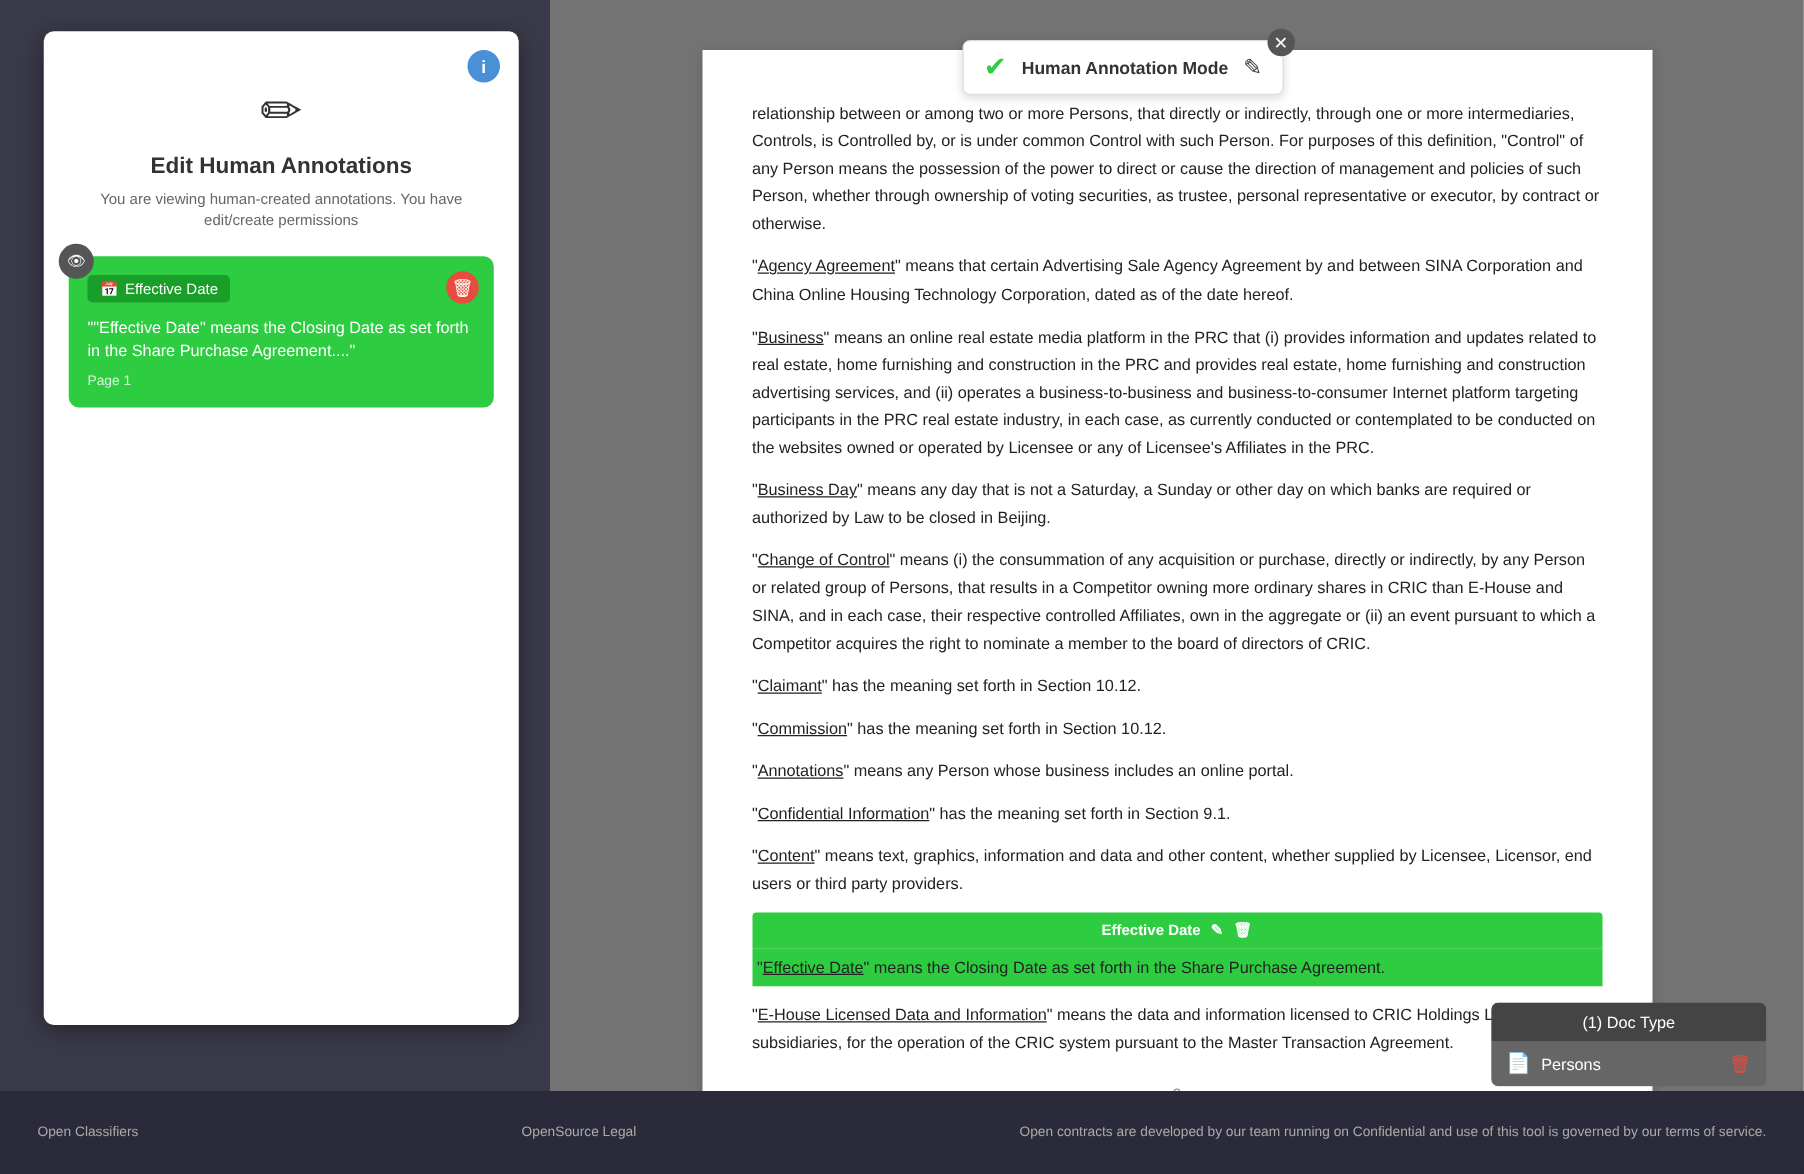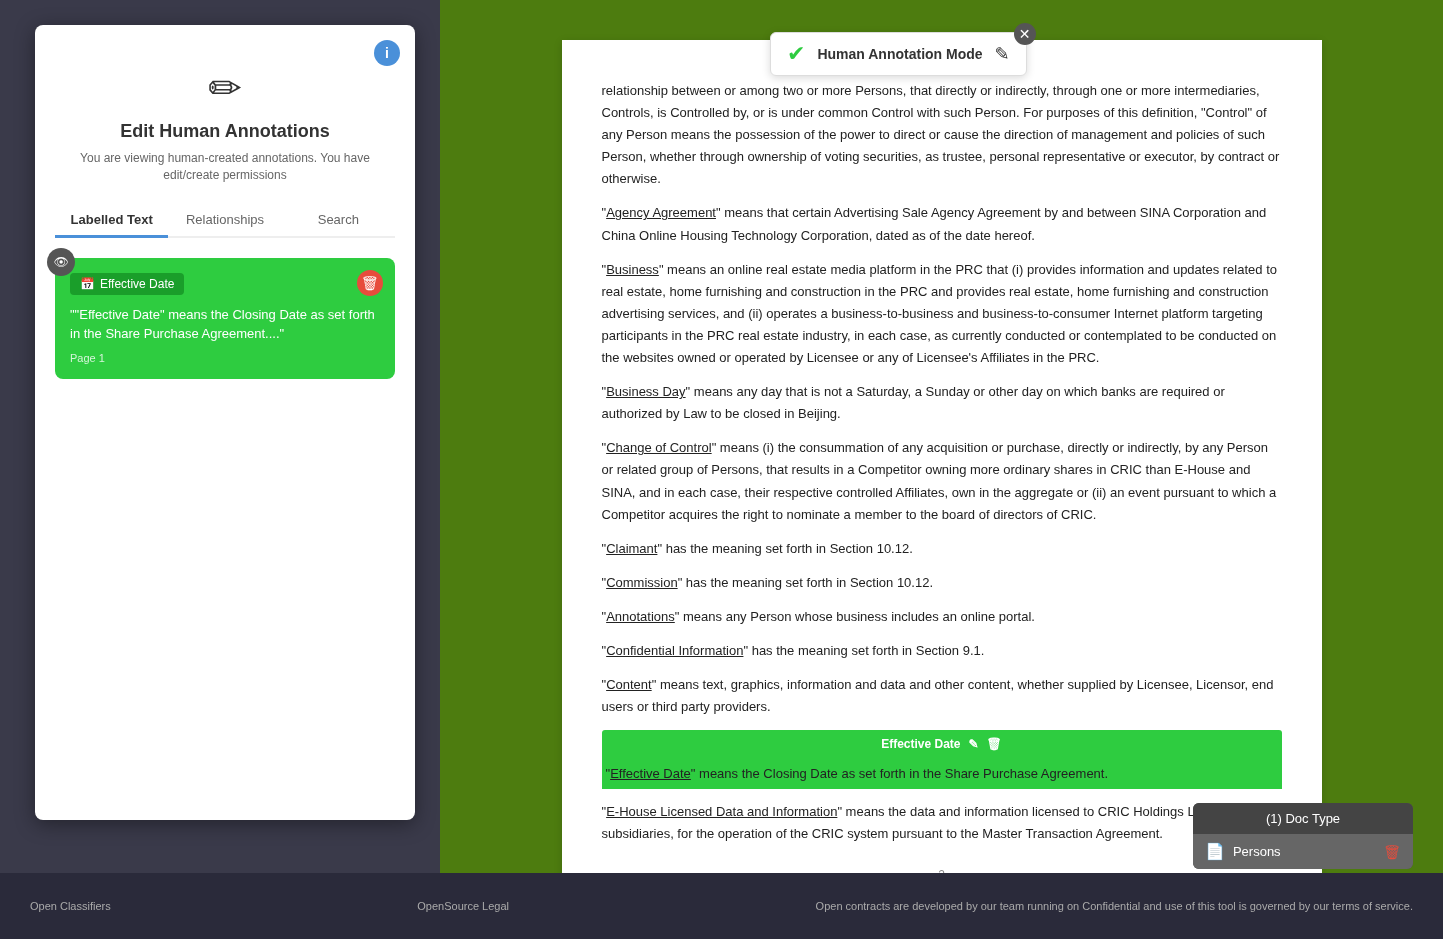--- a/index.html
+++ b/index.html
@@ -147,21 +147,21 @@
     .card-page {
       color: rgba(255,255,255,0.8);
       font-size: 11px;
       margin-top: 8px;
     }
 
     
     .doc-viewer {
       position: absolute;
       left: 440px; top: 0; right: 0; bottom: 50px;
-      background: #4d7c0f;
+      background: #737373;
       overflow-y: auto;
       padding: 40px 60px;
     }
 
     .doc-page {
       background: white;
       max-width: 760px;
       margin: 0 auto;
       padding: 40px;
       box-shadow: 0 2px 8px rgba(0,0,0,0.15);
@@ -341,25 +341,20 @@
 </div>
 
 <div class="left-panel">
   <div class="info-btn">i</div>
 
   <div class="edit-icon">✏</div>
 
   <div class="panel-title">Edit Human Annotations</div>
   <div class="panel-subtitle">You are viewing human-created annotations. You have edit/create permissions</div>
 
-  <div class="tabs">
-    <div class="tab active">Labelled Text</div>
-    <div class="tab">Relationships</div>
-    <div class="tab">Search</div>
-  </div>
 
   <div class="annotation-card">
     <div class="eye-badge">👁</div>
     <div class="label-badge">
       <span>📅</span>
       <span>Effective Date</span>
     </div>
     <div class="delete-badge">🗑</div>
     <div class="card-text">""Effective Date" means the Closing Date as set forth in the Share Purchase Agreement...."</div>
     <div class="card-page">Page 1</div>

